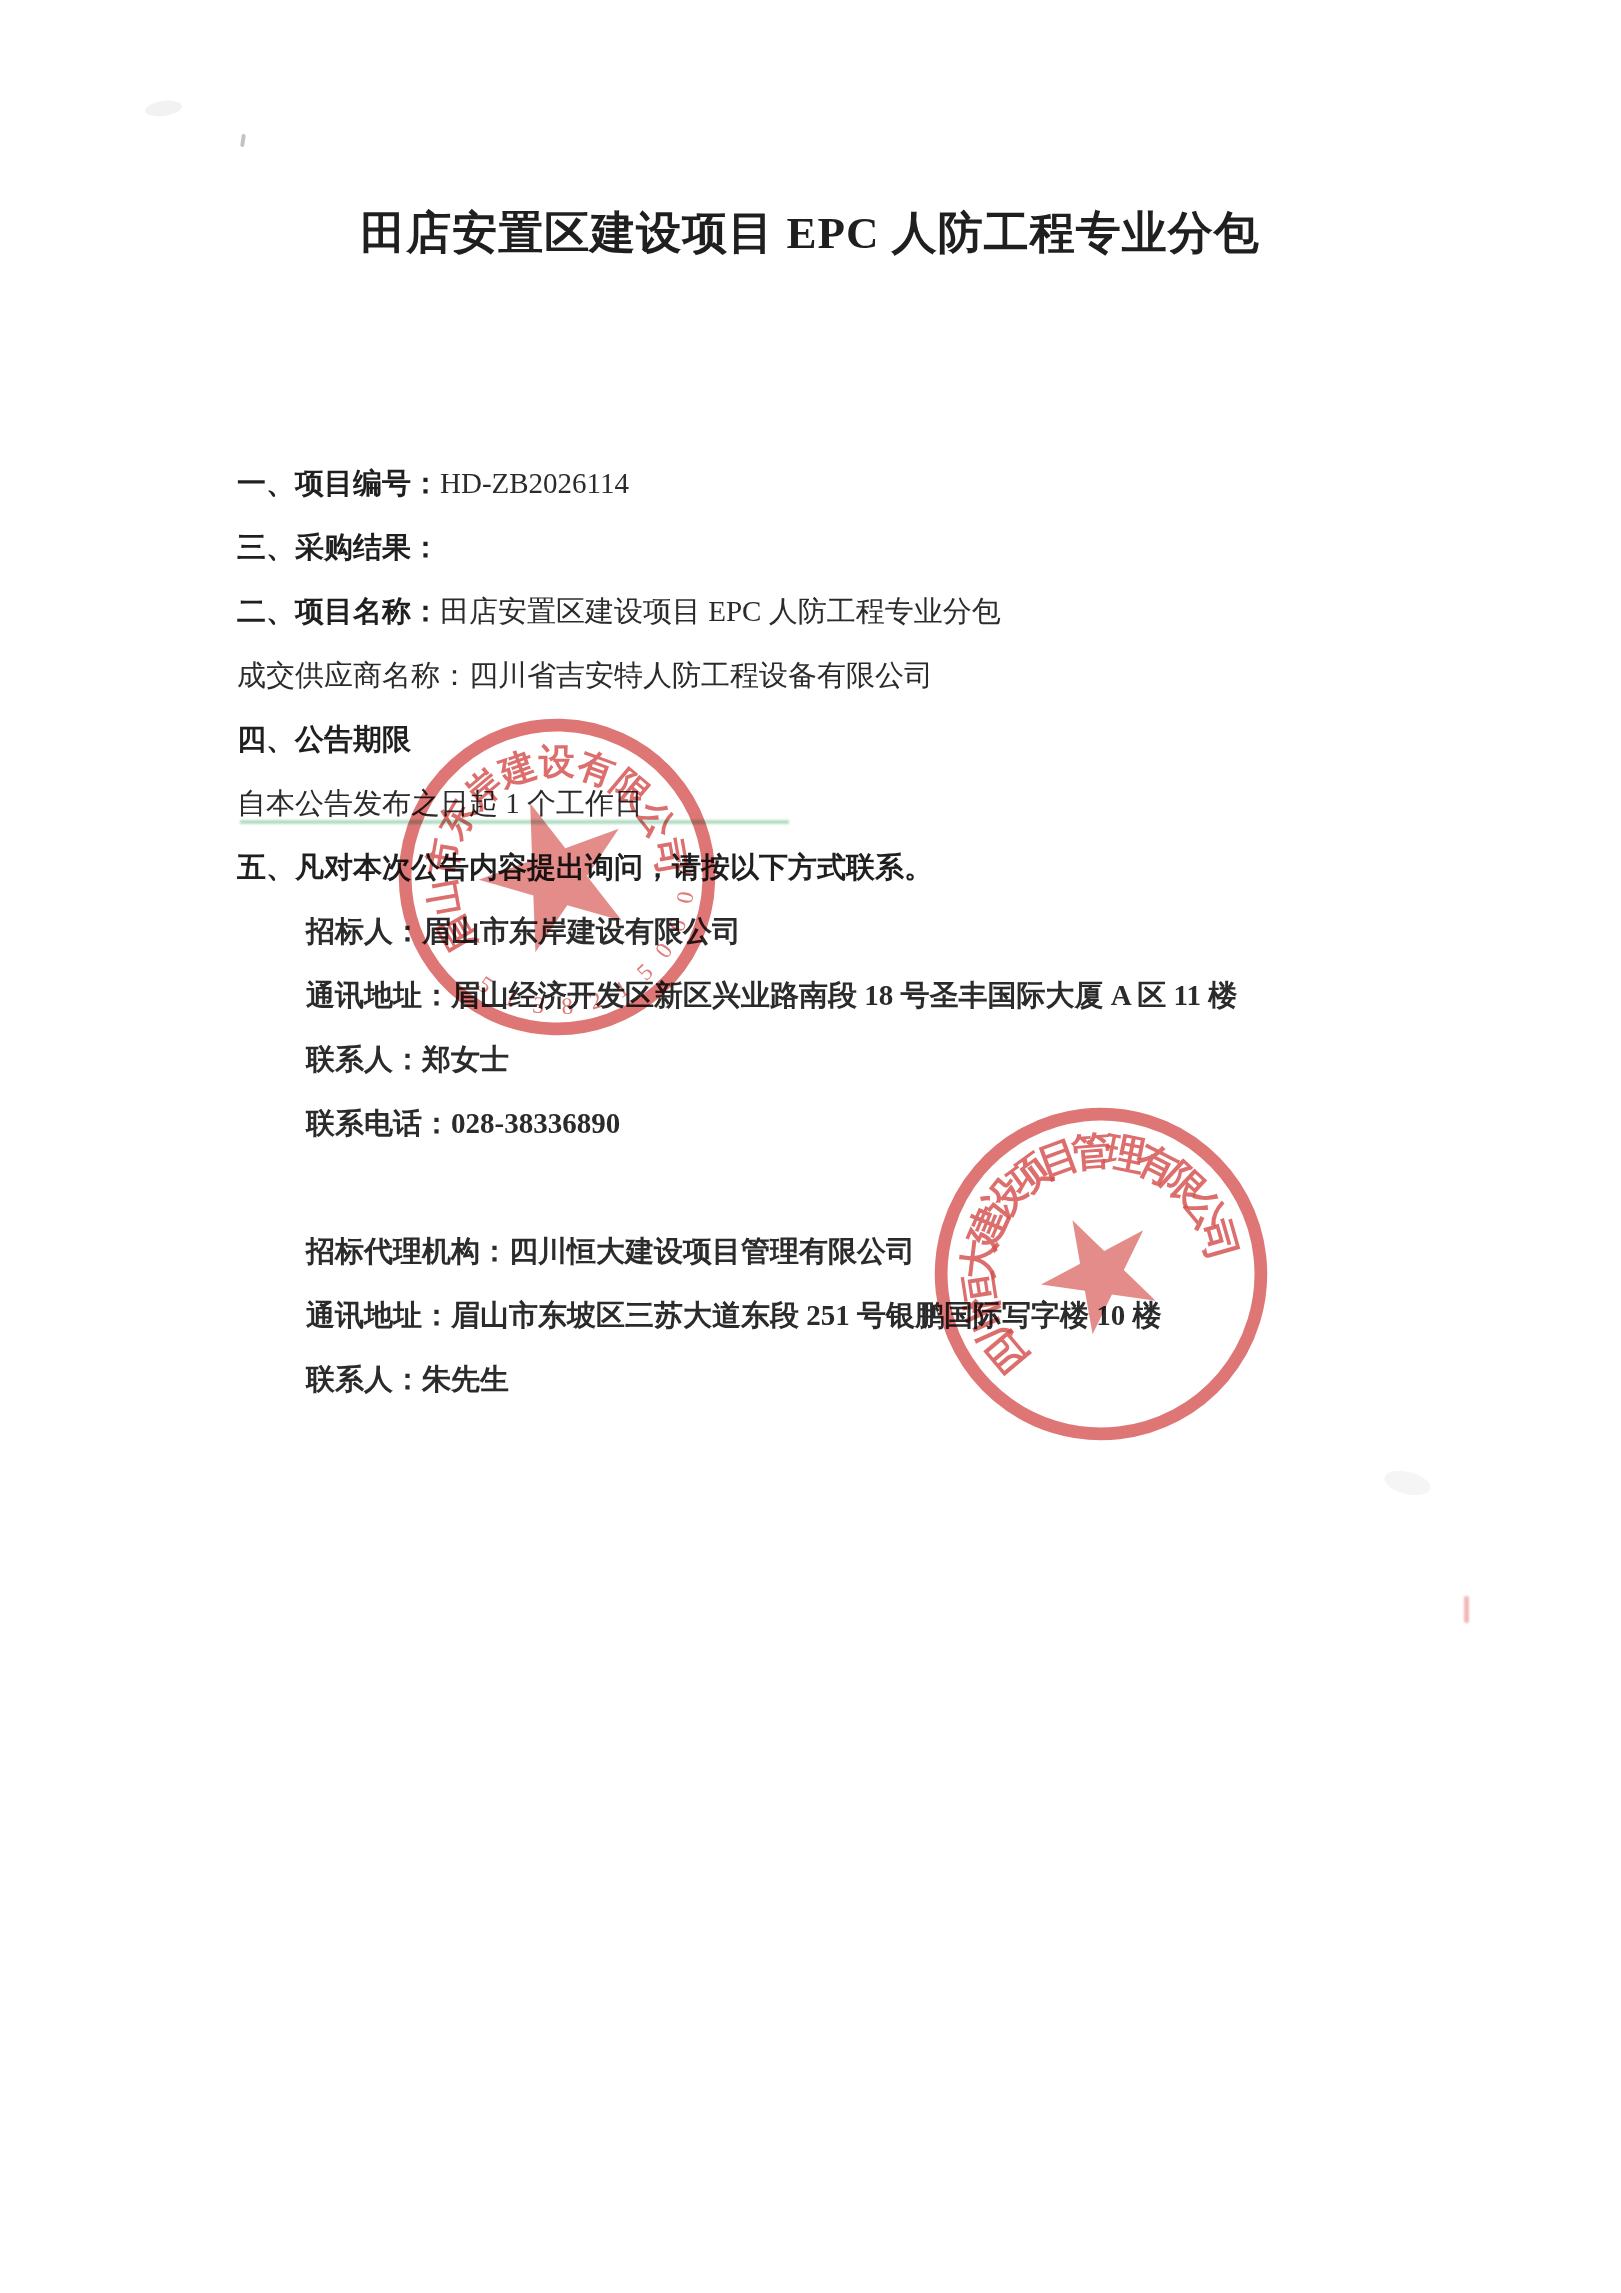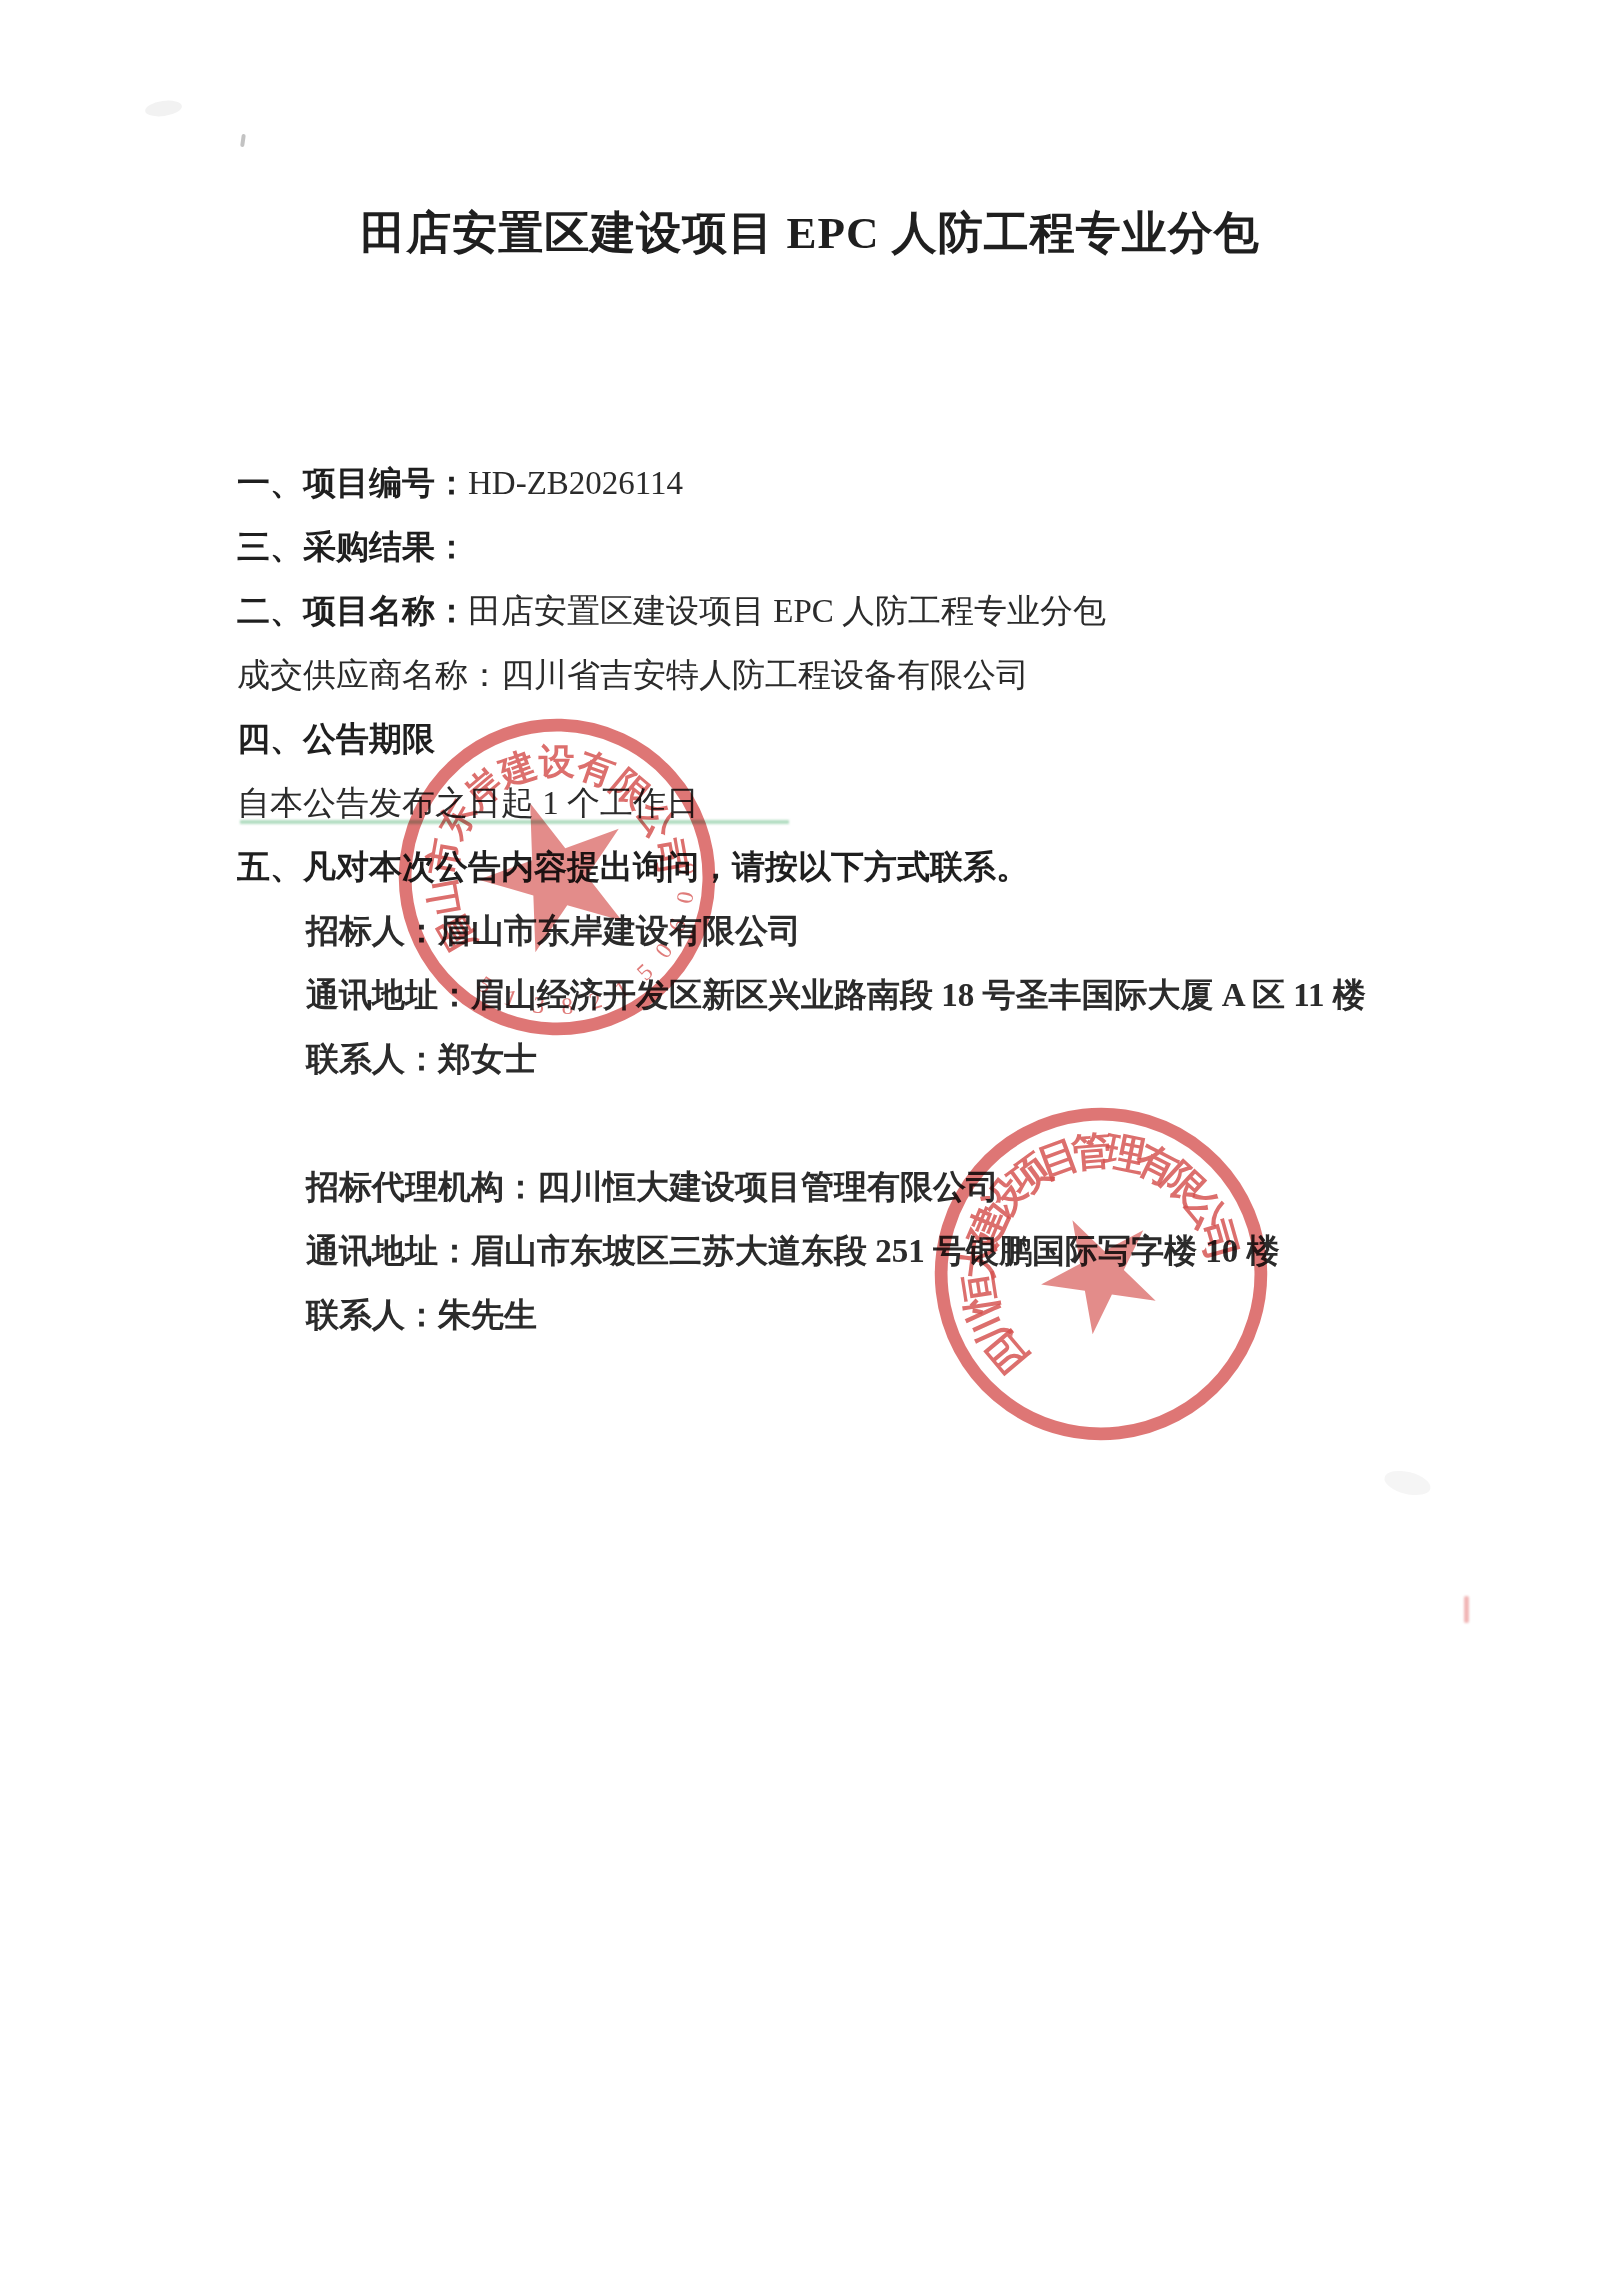--- a/index.html
+++ b/index.html
@@ -21,21 +21,21 @@
     line-height:90px;
     letter-spacing:1px;
     color:#1f1f1f;
   }
   .body-lines{
     position:absolute;
     left:237px;top:451px;width:1215px;
   }
   .line{
     height:64px;line-height:64px;
-    font-size:33px;
+    font-size:29px;
     white-space:pre;
     color:#2b2b2b;
   }
   .line .seg-bold{font-weight:bold;color:#1f1f1f;}
   .line.indent{padding-left:69px;font-weight:bold;}
   .stamp{
     position:absolute;
     mix-blend-mode:multiply;
     filter:blur(0.6px);
     pointer-events:none;
@@ -70,20 +70,21 @@
       <div class="line"><span class="seg-bold">一、项目编号：</span><span class="seg-regular">HD-ZB2026114</span></div>
       <div class="line"><span class="seg-bold">三、采购结果：</span></div>
       <div class="line"><span class="seg-bold">二、项目名称：</span><span class="seg-regular">田店安置区建设项目 EPC 人防工程专业分包</span></div>
       <div class="line"><span class="seg-regular">成交供应商名称：四川省吉安特人防工程设备有限公司</span></div>
       <div class="line"><span class="seg-bold">四、公告期限</span></div>
       <div class="line"><span class="seg-regular">自本公告发布之日起 1 个工作日</span></div>
       <div class="line"><span class="seg-bold">五、凡对本次公告内容提出询问，请按以下方式联系。</span></div>
       <div class="line indent"><span class="seg-regular">招标人：眉山市东岸建设有限公司</span></div>
       <div class="line indent"><span class="seg-regular">通讯地址：眉山经济开发区新区兴业路南段 18 号圣丰国际大厦 A 区 11 楼</span></div>
       <div class="line indent"><span class="seg-regular">联系人：郑女士</span></div>
+      <div class="line indent"><span class="seg-regular">联系电话：028-38336890</span></div>
       <div class="line"></div>
       <div class="line indent"><span class="seg-regular">招标代理机构：四川恒大建设项目管理有限公司</span></div>
       <div class="line indent"><span class="seg-regular">通讯地址：眉山市东坡区三苏大道东段 251 号银鹏国际写字楼 10 楼</span></div>
       <div class="line indent"><span class="seg-regular">联系人：朱先生</span></div>
     </div>
 
   <div class="green-underline"></div>
 
   <div id="stamps-layer">
       <svg class="stamp" viewBox="0 0 396 396" width="388" height="388" style="left: 363px; top: 683px;">

